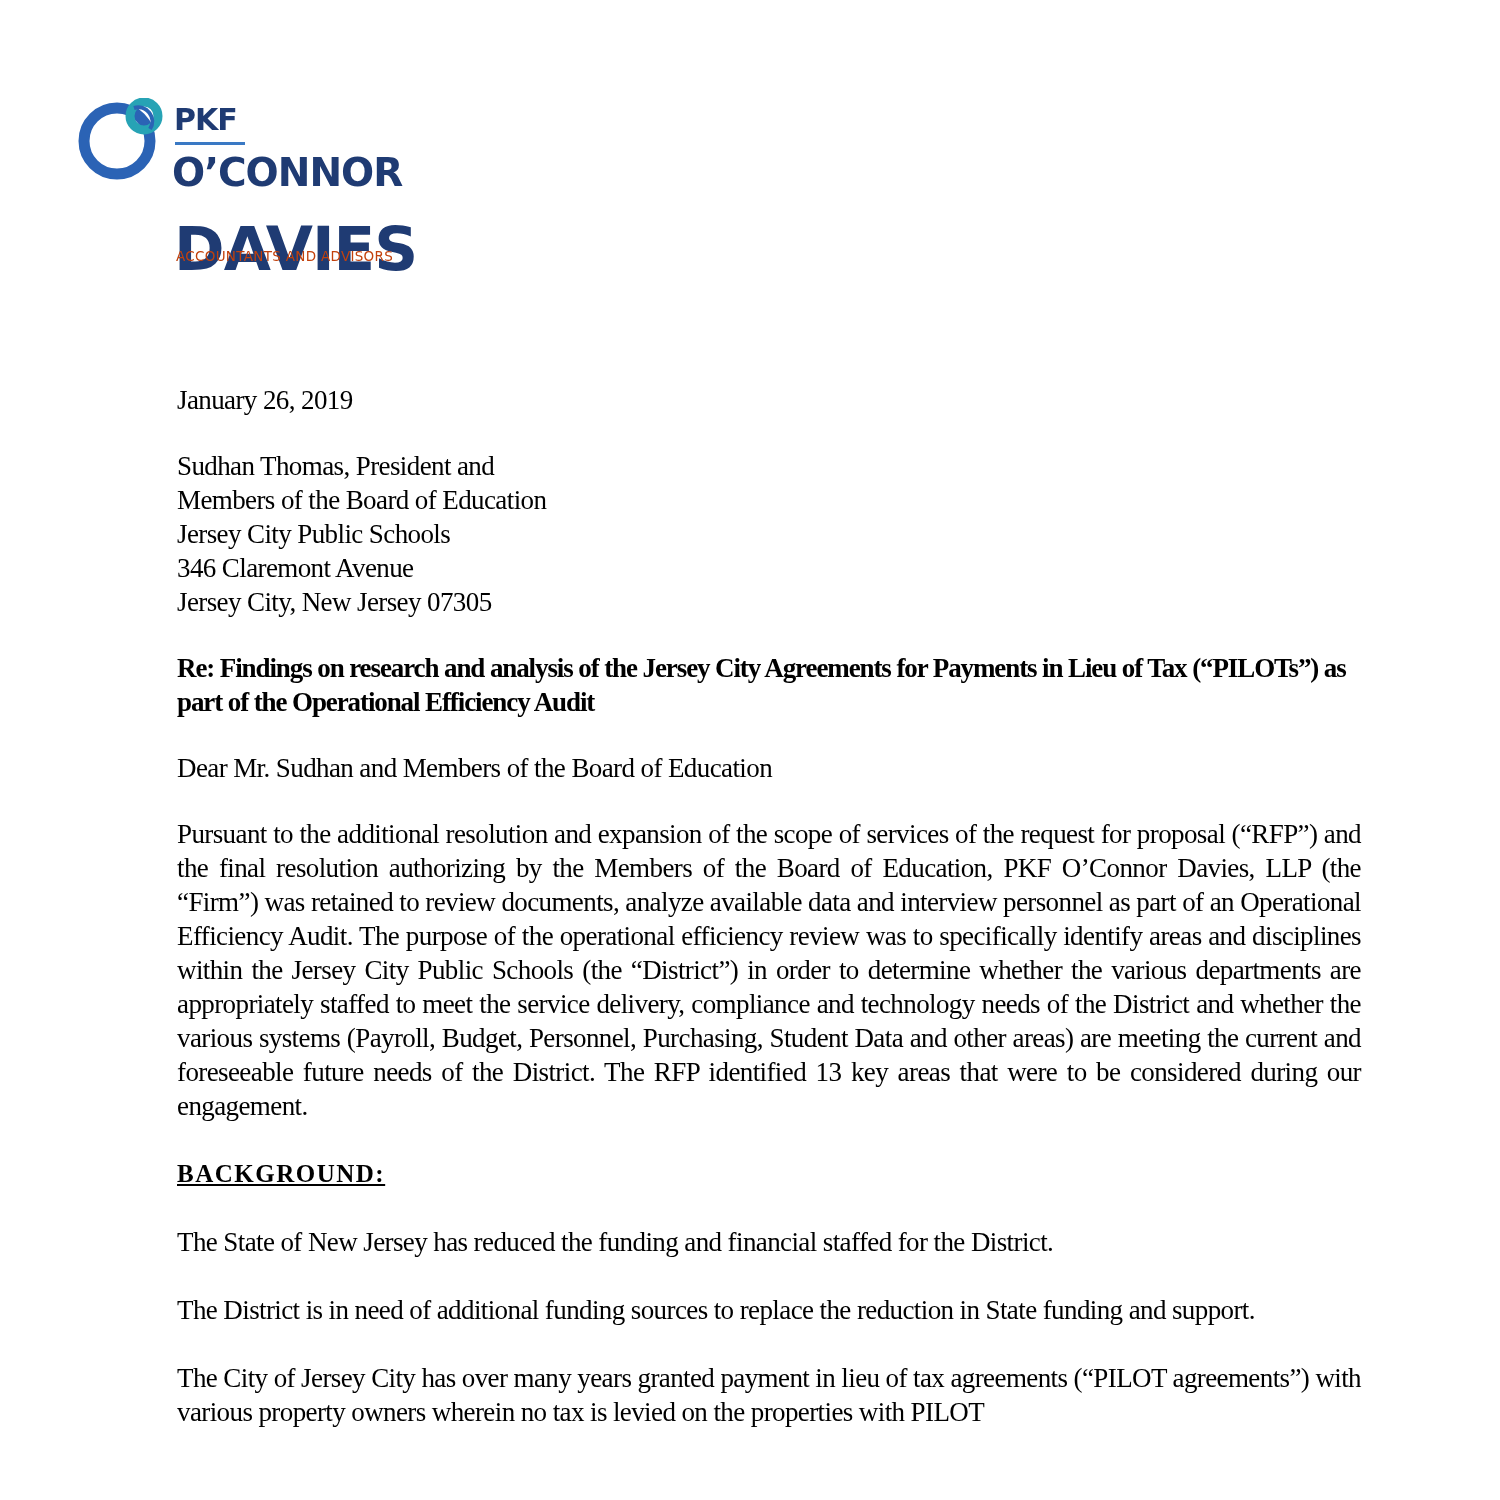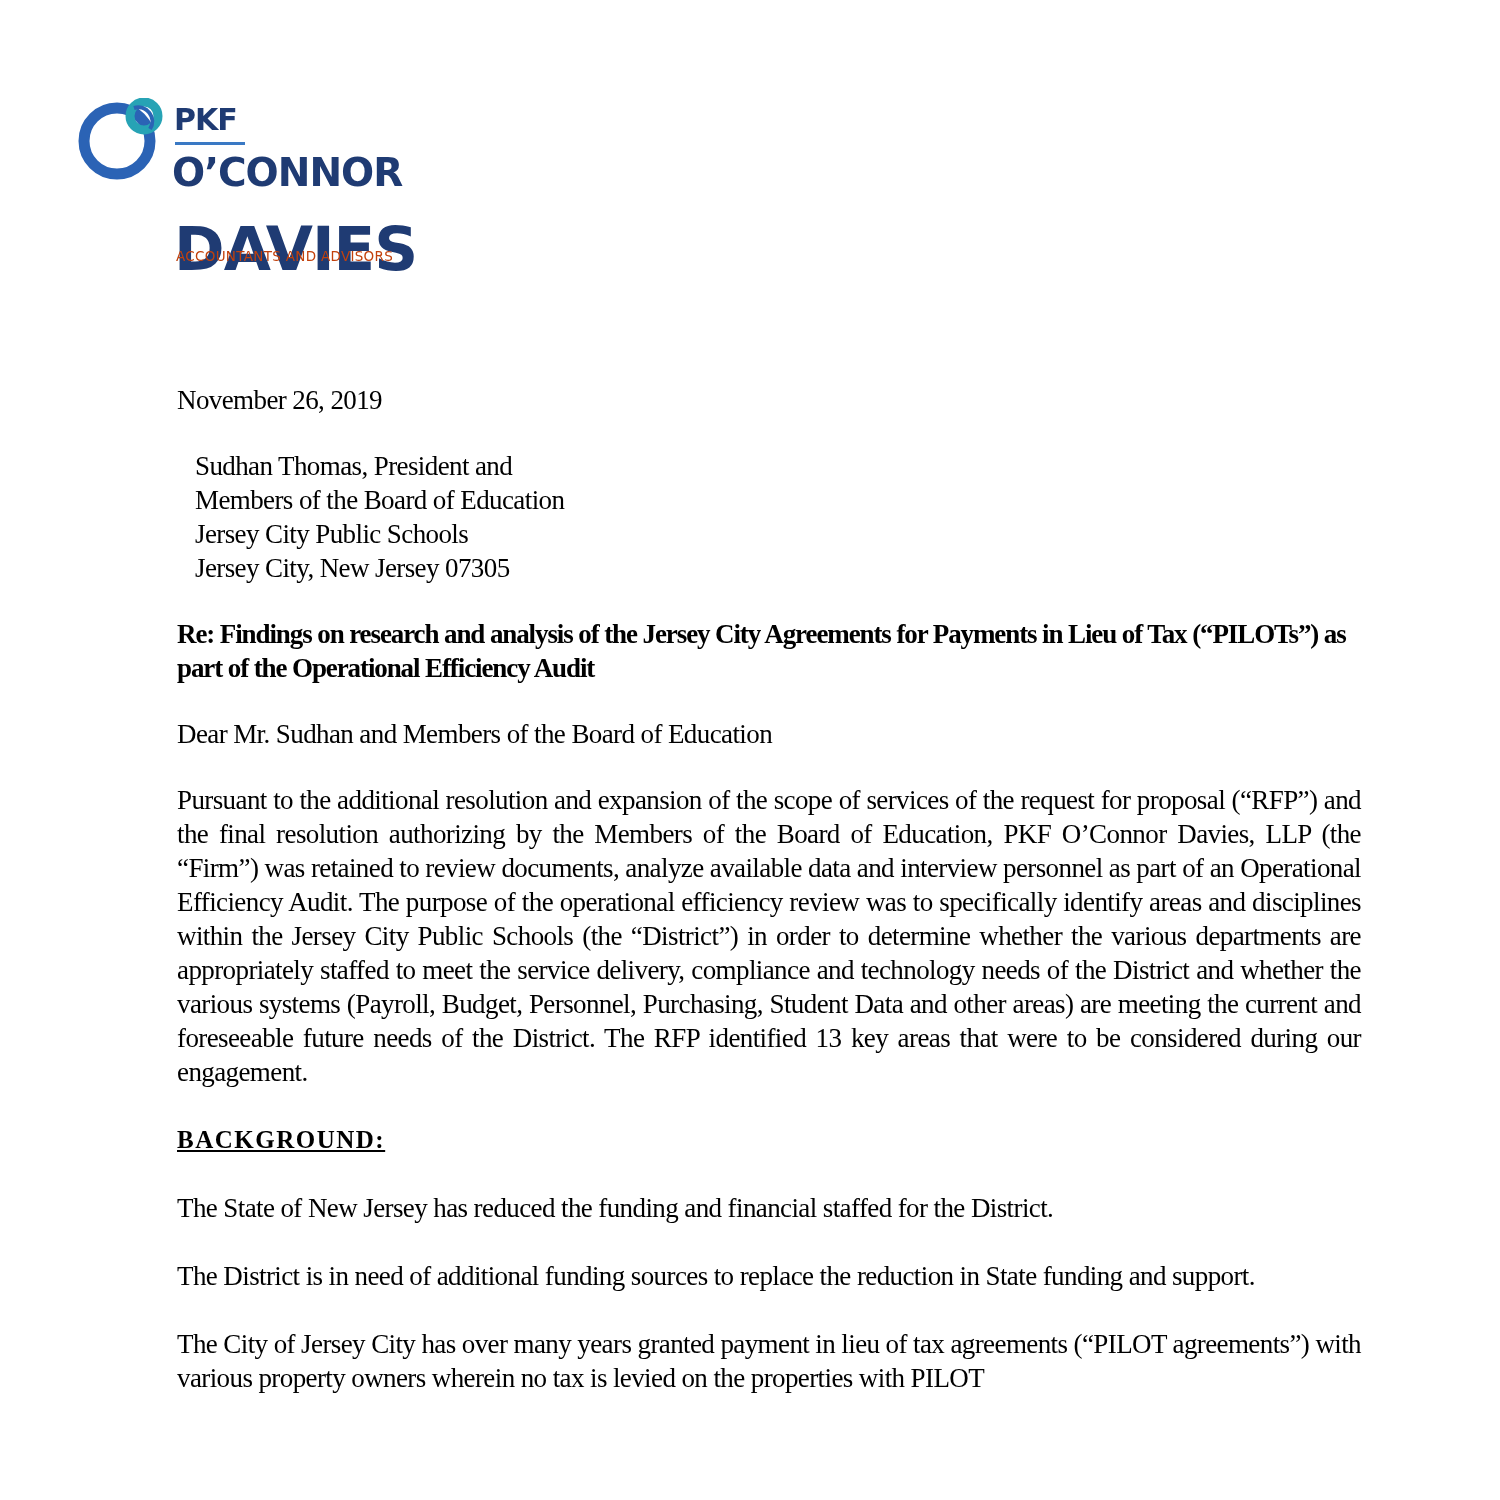--- a/index.html
+++ b/index.html
@@ -8,21 +8,21 @@
     .logo svg { position: absolute; left: 0; top: 0; }
     .logo-pkf { position: absolute; left: 96px; top: 4px; font-family: "DejaVu Sans", sans-serif; font-weight: bold; font-size: 30px; color: #1f3b73; letter-spacing: -1px; }
     .logo-rule { position: absolute; left: 97px; top: 44px; width: 70px; height: 3px; background: #3a79c4; }
     .logo-line1 { position: absolute; left: 94px; top: 50px; font-family: "DejaVu Sans", sans-serif; font-weight: bold; font-size: 39px; color: #1f3b73; letter-spacing: -1px; line-height: 50px; }
     .logo-line2 { position: absolute; left: 96px; top: 96px; font-family: "DejaVu Sans", sans-serif; font-weight: bold; font-size: 61px; color: #1f3b73; letter-spacing: -1px; line-height: 50px; margin-top: 30px; }
     .logo-tag { position: absolute; left: 98px; top: 150px; font-family: "DejaVu Sans", sans-serif; font-size: 13.5px; color: #c2410c; letter-spacing: 0.3px; }
 
     .doc { position: absolute; left: 177px; top: 383px; width: 1184px; font-family: "Liberation Serif", serif; font-size: 27px; line-height: 34px; letter-spacing: -0.6px; }
     .block { margin: 0; }
     .date { margin-bottom: 32px; }
-    .addr { margin-bottom: 32px; margin-left: 18px; }
+    .addr { margin-bottom: 32px; }
     .re { font-weight: bold; margin-bottom: 32px; letter-spacing: -1.1px; }
     .salutation { margin-bottom: 32px; }
     .para { text-align: justify; margin-bottom: 34px; }
     .heading { font-weight: bold; text-decoration: underline; letter-spacing: 1.5px; font-size: 25px; margin-bottom: 34px; }
   </style>
 </head>
 <body>
 
 <div class="logo">
   <svg width="95" height="90" viewBox="0 0 95 90">
@@ -31,26 +31,27 @@
     <path d="M 56 10 A 14 14 0 0 1 72 31" fill="none" stroke="#2b63b5" stroke-width="4"></path>
   </svg>
   <div class="logo-pkf">PKF</div>
   <div class="logo-rule"></div>
   <div class="logo-line1">O’CONNOR</div>
   <div class="logo-line2">DAVIES</div>
   <div class="logo-tag">ACCOUNTANTS AND ADVISORS</div>
 </div>
 
 <div class="doc">
-  <p class="block date">November 26, 2019</p>
+  <p class="block date">January 26, 2019</p>
 
   <div class="block addr">
     <div>Sudhan Thomas, President and</div>
     <div>Members of the Board of Education</div>
     <div>Jersey City Public Schools</div>
+    <div>346 Claremont Avenue</div>
     <div>Jersey City, New Jersey 07305</div>
   </div>
 
   <p class="block re">Re:  Findings on research and analysis of the Jersey City Agreements for Payments in Lieu of Tax (“PILOTs”) as part of the Operational Efficiency Audit</p>
 
   <p class="block salutation">Dear Mr. Sudhan and Members of the Board of Education</p>
 
   <p class="block para">Pursuant to the additional resolution and expansion of the scope of services of the request for proposal (“RFP”) and the final resolution authorizing by the Members of the Board of Education, PKF O’Connor Davies, LLP (the “Firm”) was retained to review documents, analyze available data and interview personnel as part of an Operational Efficiency Audit.  The purpose of the operational efficiency review was to specifically identify areas and disciplines within the Jersey City Public Schools (the “District”) in order to determine whether the various departments are appropriately staffed to meet the service delivery, compliance and technology needs of the District and whether the various systems (Payroll, Budget, Personnel, Purchasing, Student Data and other areas) are meeting the current and foreseeable future needs of the District.  The RFP identified 13 key areas that were to be considered during our engagement.</p>
 
   <p class="block heading">BACKGROUND:</p>

